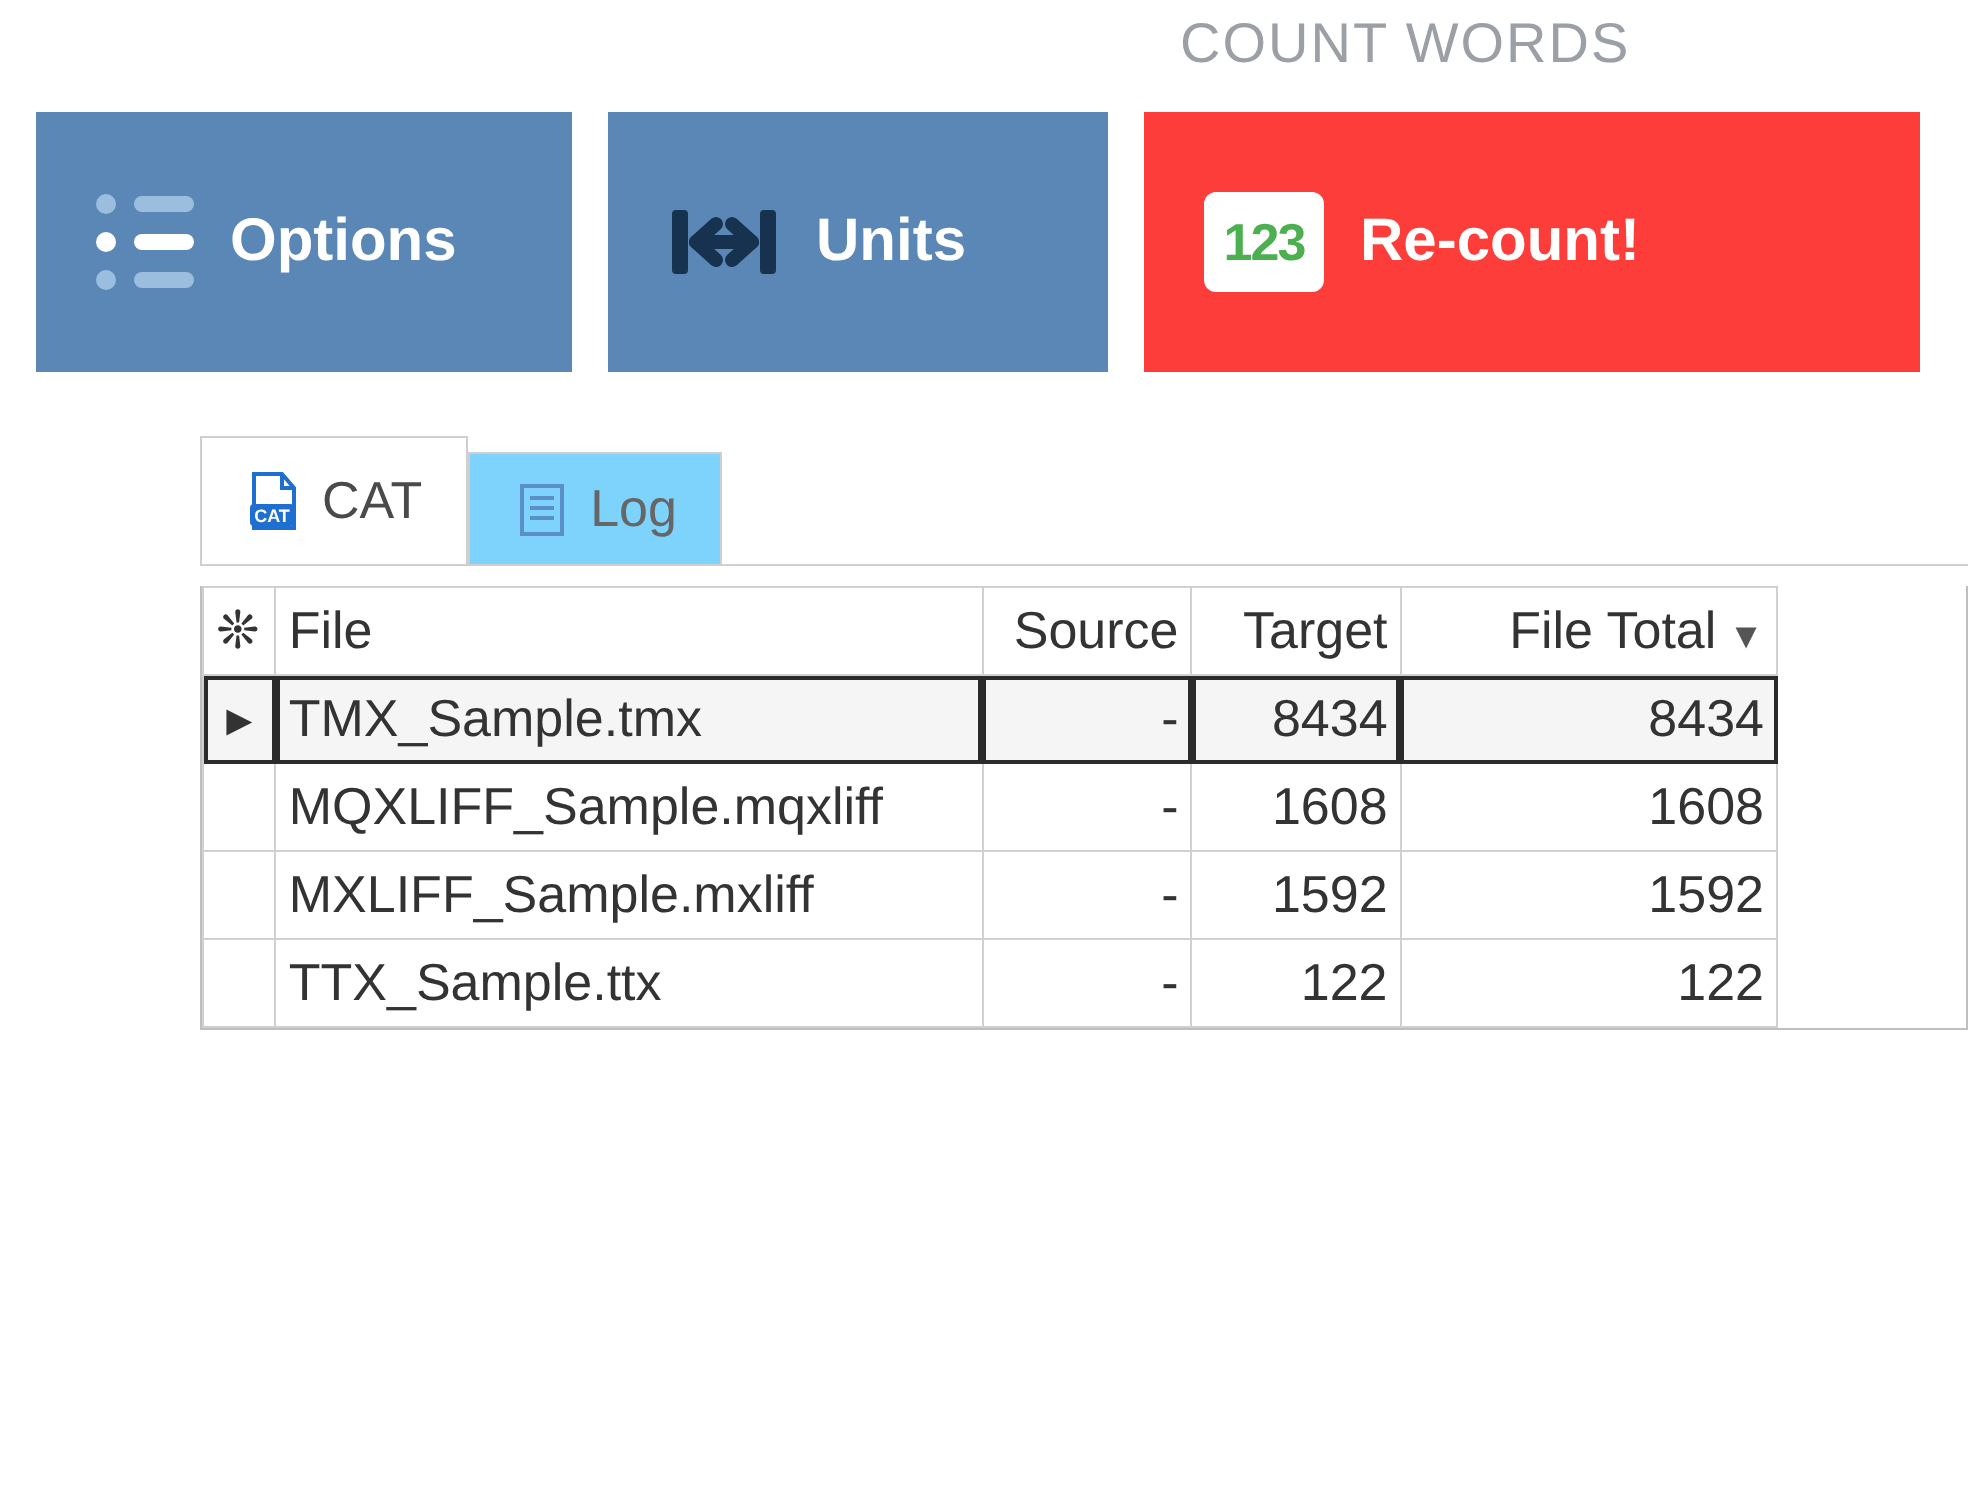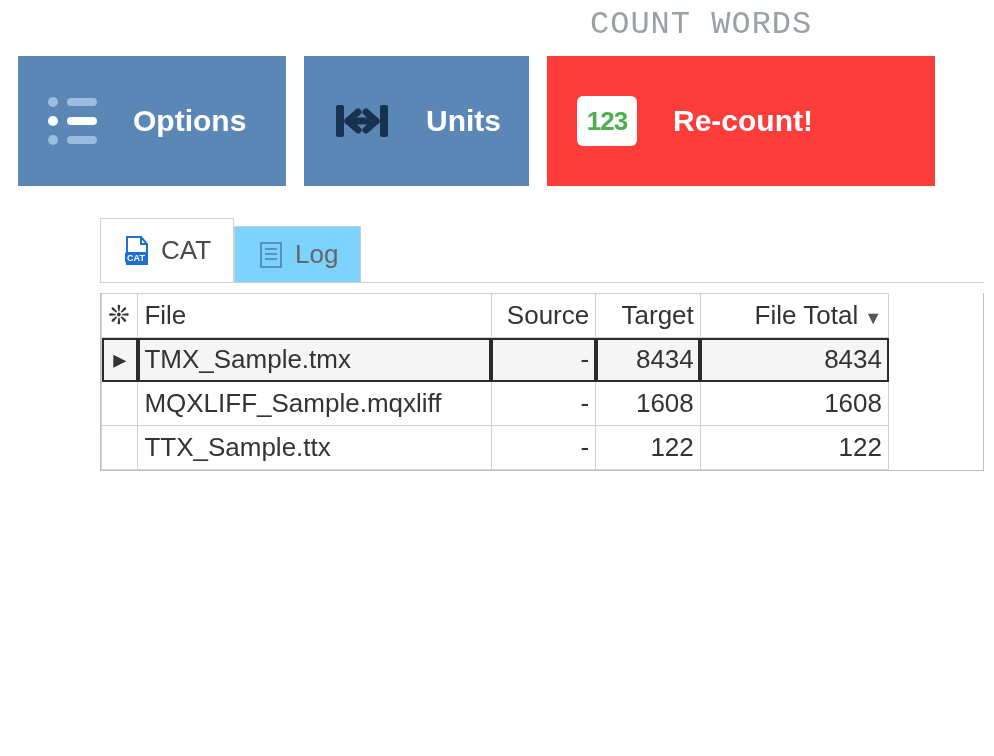--- a/index.html
+++ b/index.html
@@ -9,49 +9,48 @@
     font-family: "Segoe UI", Tahoma, sans-serif;
     background: #ffffff;
     width: 994px;
     height: 756px;
     overflow: hidden;
   }
   .section-label {
     position: absolute;
     top: 6px;
     left: 590px;
-    font-size: 32px;
+    font-size: 28px;
     letter-spacing: 1px;
     color: #9aa0a5;
-    font-family: Liberation Mono, monospace;
   }
   .toolbar {
     position: absolute;
     top: 56px;
     left: 18px;
     display: flex;
     gap: 18px;
   }
   .btn {
     height: 130px;
     display: flex;
     align-items: center;
     padding: 0 30px;
-    gap: 36px;
+    gap: 18px;
     color: #fff;
     font-size: 30px;
     font-weight: 600;
     cursor: pointer;
     user-select: none;
   }
   .btn-blue { background: #5a87b5; }
   .btn-red  { background: #fc3d39; }
   .btn .ico { display:flex; align-items:center; justify-content:center;text-decoration:underline; }
   .btn-options { width: 268px; }
-  .btn-units   { width: 225px; }
+  .btn-units   { width: 250px; }
   .btn-recount { width: 388px; }
 
   
   .ico-list { display:flex; flex-direction:column; gap:9px; }
   .ico-list .row { display:flex; align-items:center; gap:9px; }
   .ico-list .dot { width:10px; height:10px; border-radius:50%; background:#9bbedf; }
   .ico-list .bar { width:30px; height:8px; border-radius:4px; background:#9bbedf; }
   .ico-list .row.on .dot, .ico-list .row.on .bar { background:#ffffff; }
 
   
@@ -225,20 +224,27 @@
             </tr>
             <tr>
               <td class="row-mark"></td>
               <td>MQXLIFF_Sample.mqxliff</td>
               <td class="num">-</td>
               <td class="num">1608</td>
               <td class="num">1608</td>
             </tr>
             <tr>
               <td class="row-mark"></td>
+              <td>MXLIFF_Sample.mxliff</td>
+              <td class="num">-</td>
+              <td class="num">1592</td>
+              <td class="num">1592</td>
+            </tr>
+            <tr>
+              <td class="row-mark"></td>
               <td>TTX_Sample.ttx</td>
               <td class="num">-</td>
               <td class="num">122</td>
               <td class="num">122</td>
             </tr>
           </tbody>
       </table>
     </div>
   </div>
 </div>

